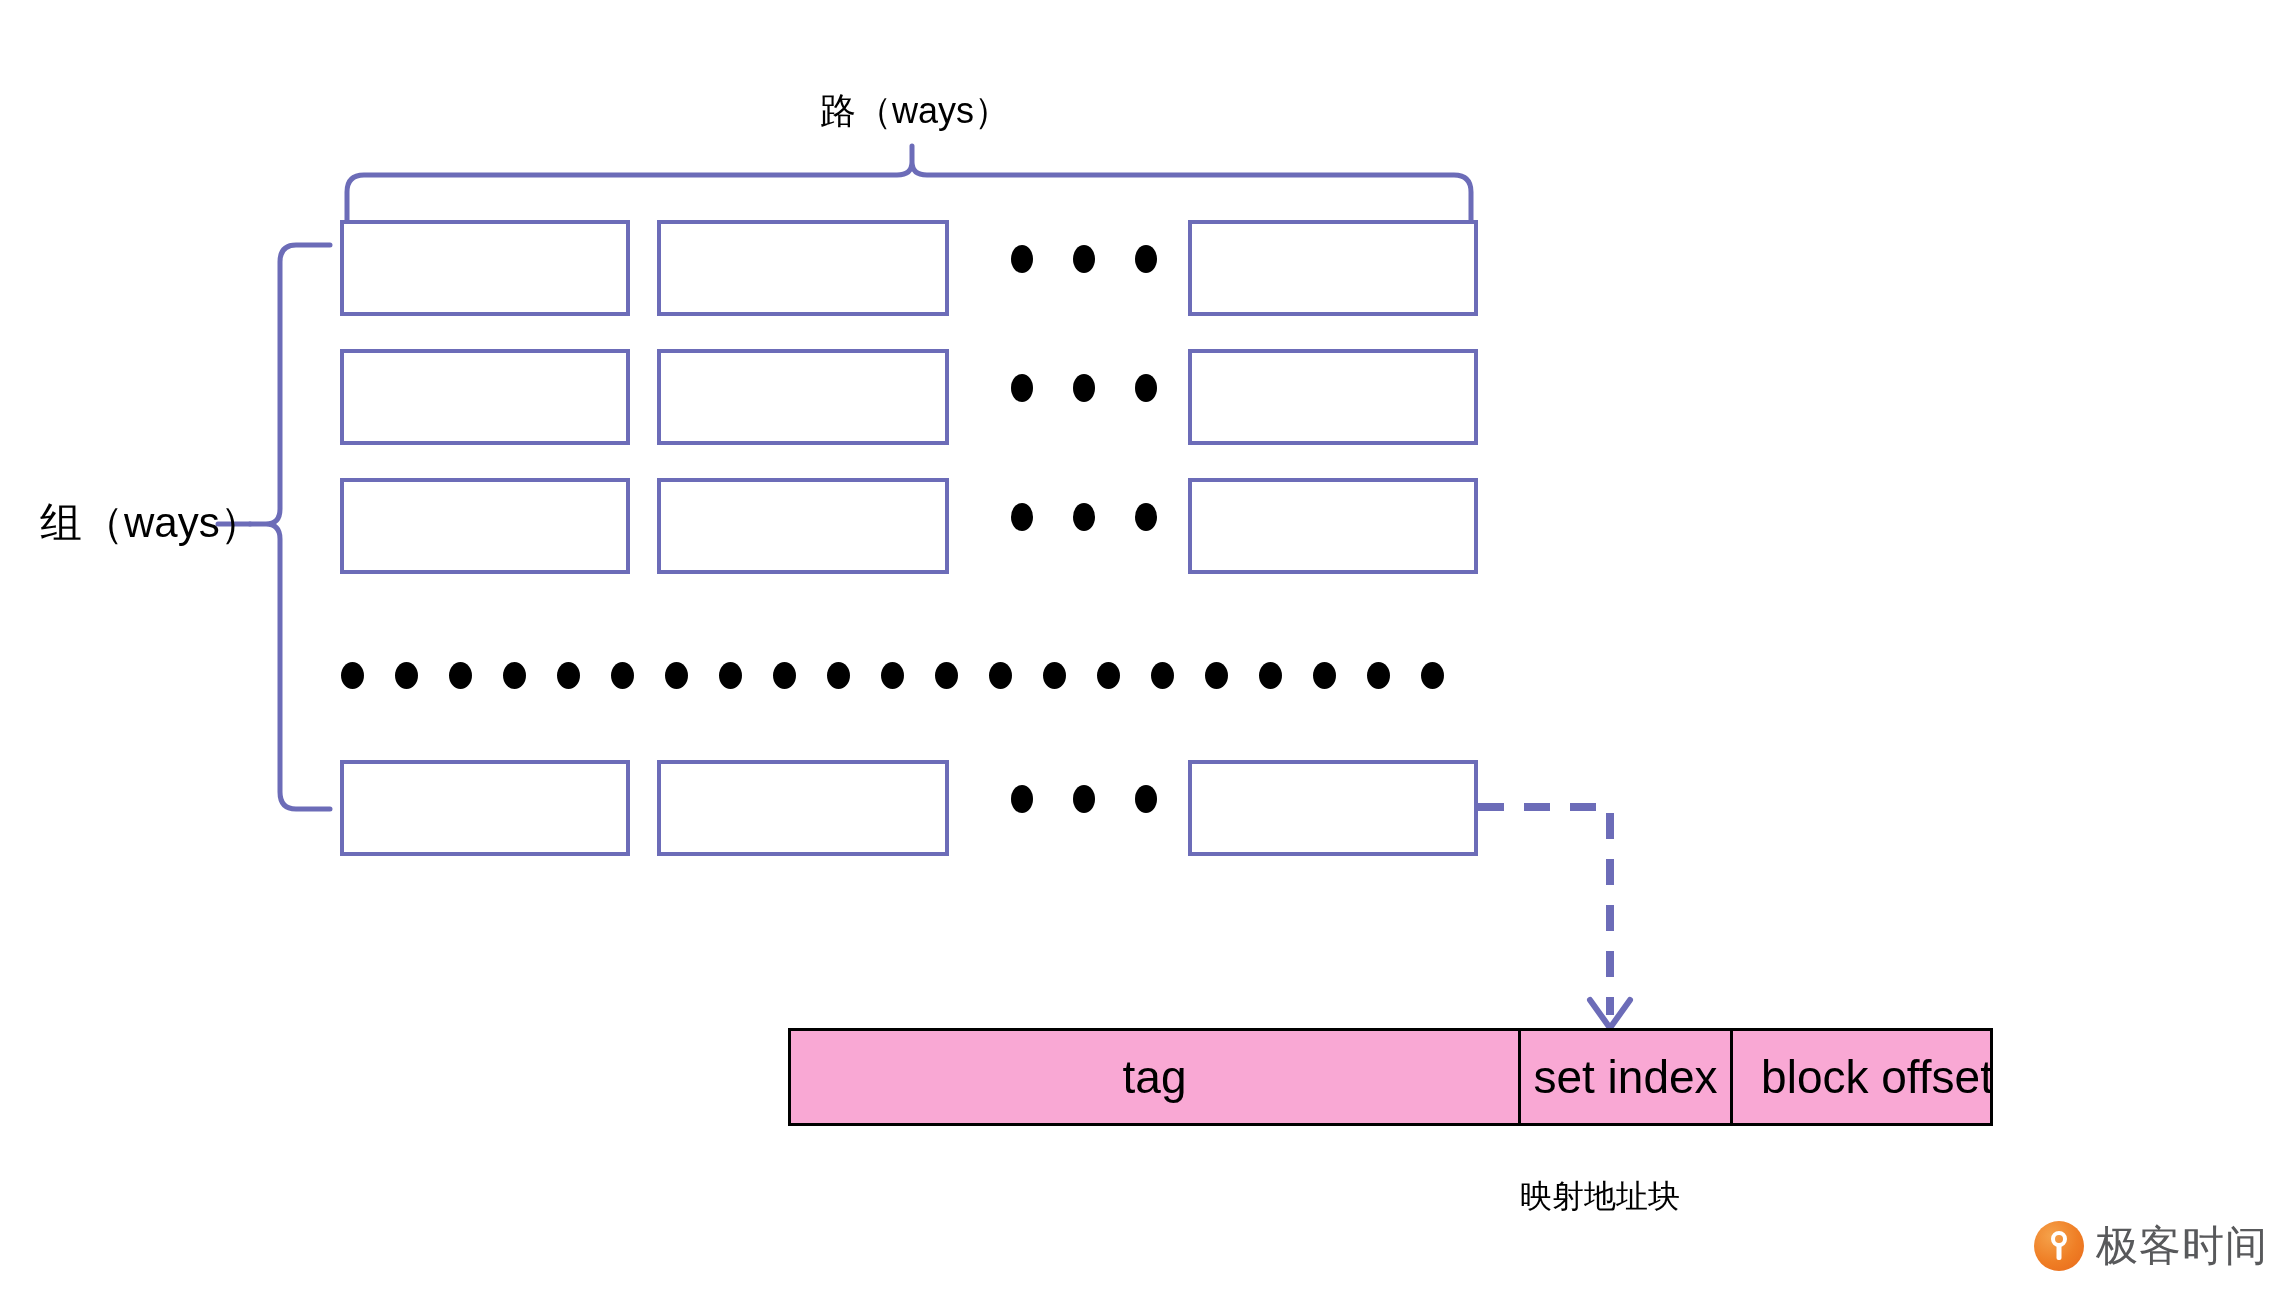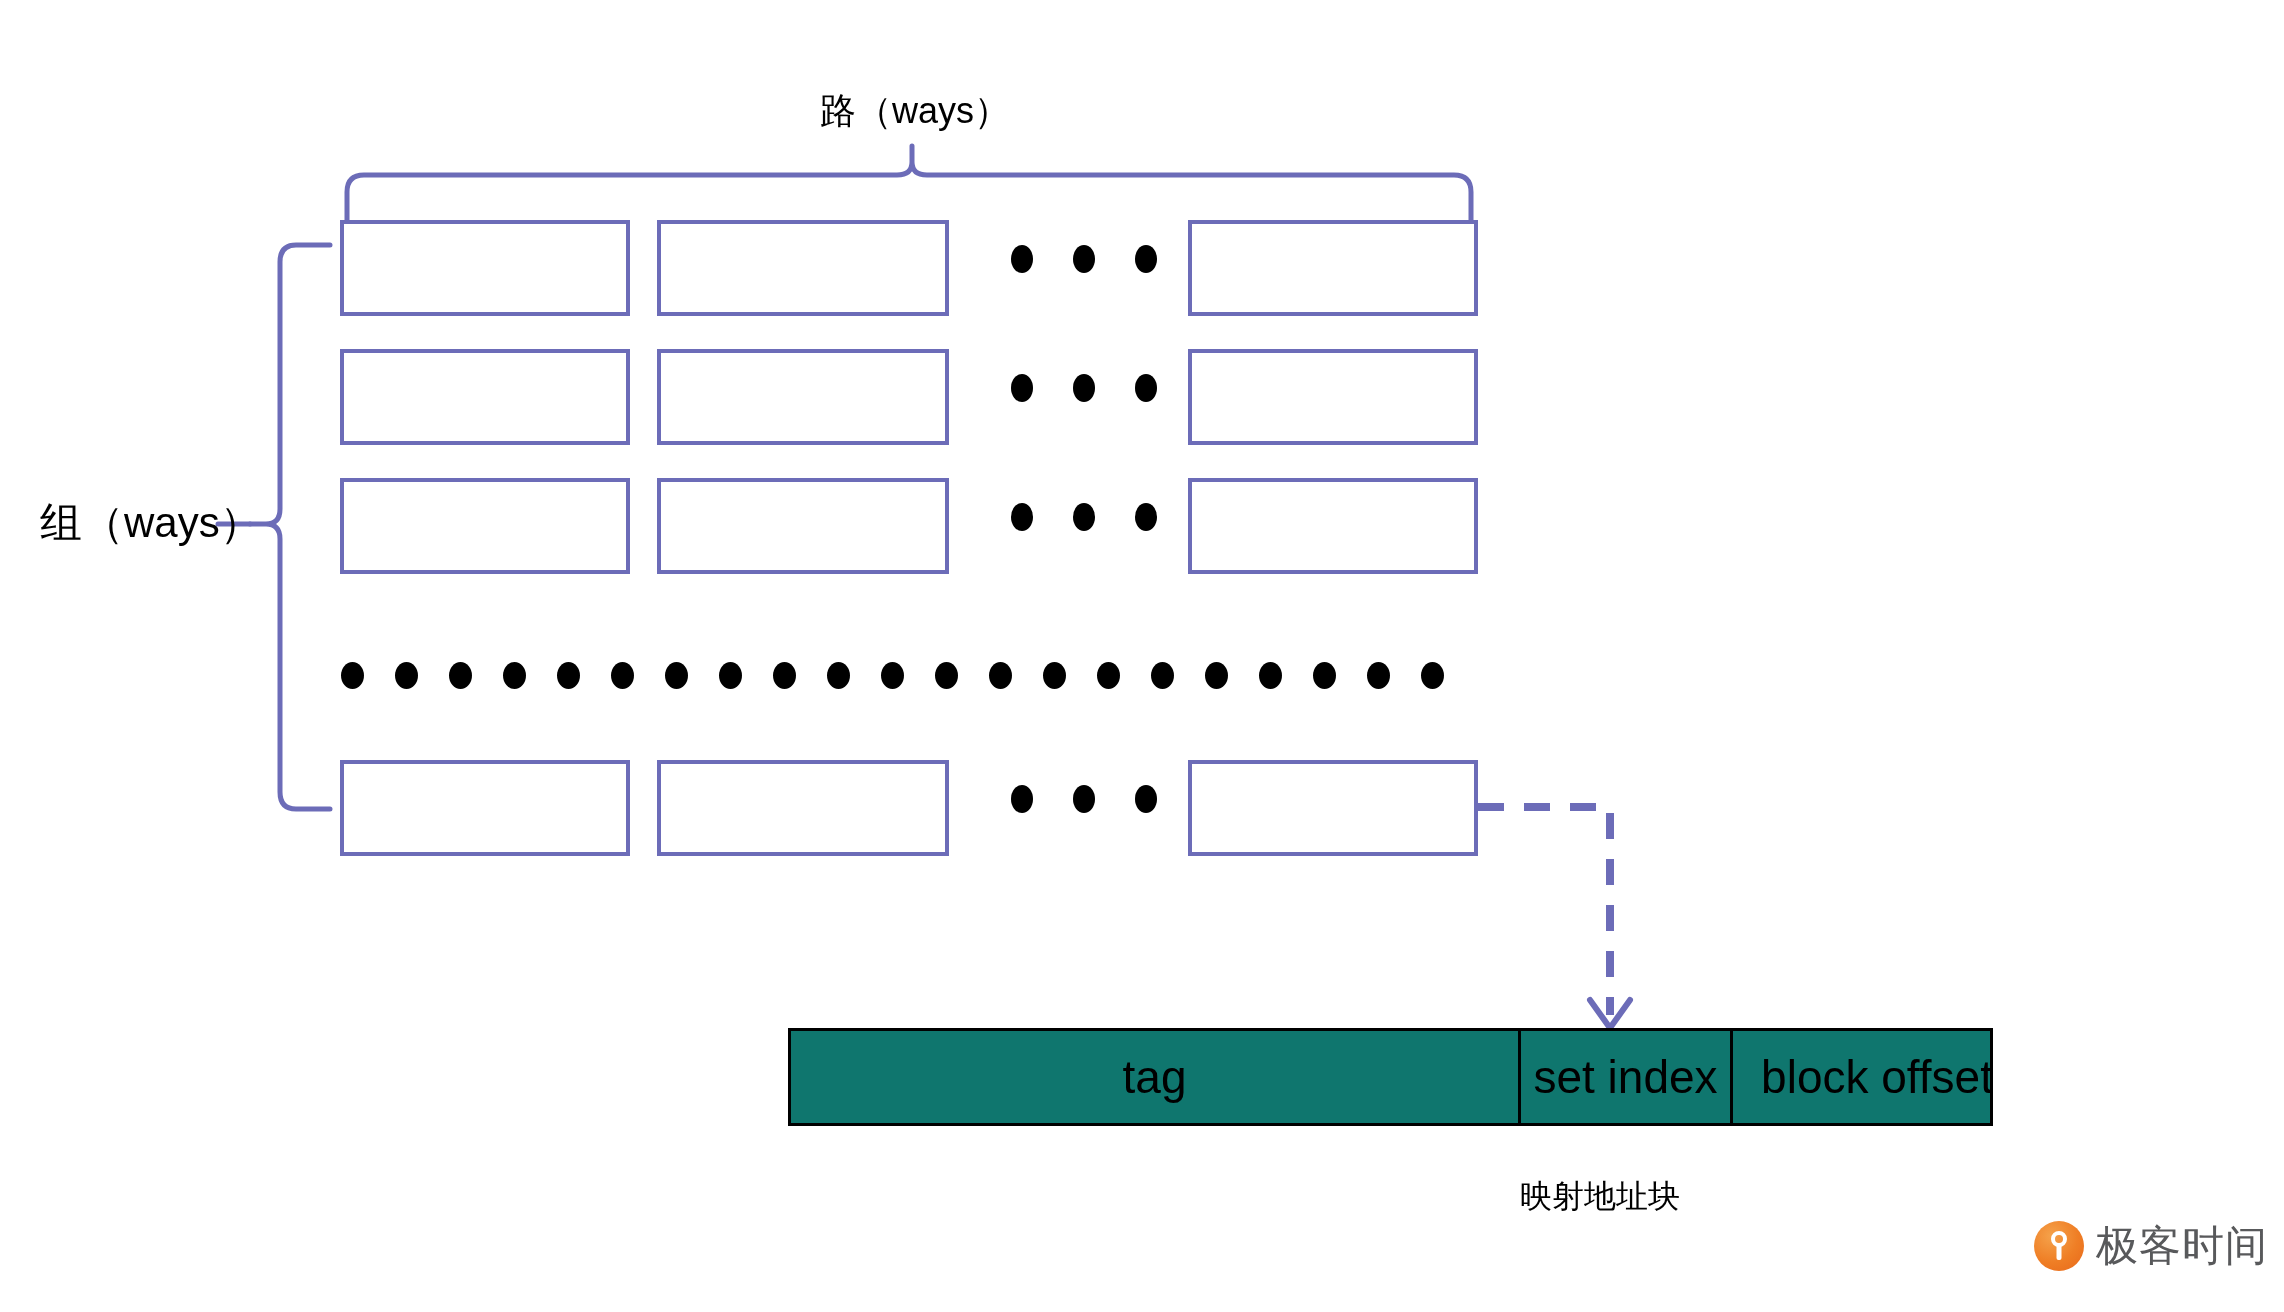--- a/index.html
+++ b/index.html
@@ -63,21 +63,21 @@
     width: 23px; height: 27px;
   }
 
   
   .addr-block {
     left: 788px; top: 1028px;
     width: 1205px; height: 98px;
     border: 3px solid #000000;
     box-sizing: border-box;
     display: flex;
-    background: #0f766e;
+    background: #f9a8d4;
   }
   .addr-field {
     display: flex;
     align-items: center;
     justify-content: center;
     font-size: 46px;
     color: #000000;
     box-sizing: border-box;
     white-space: nowrap;
   }

